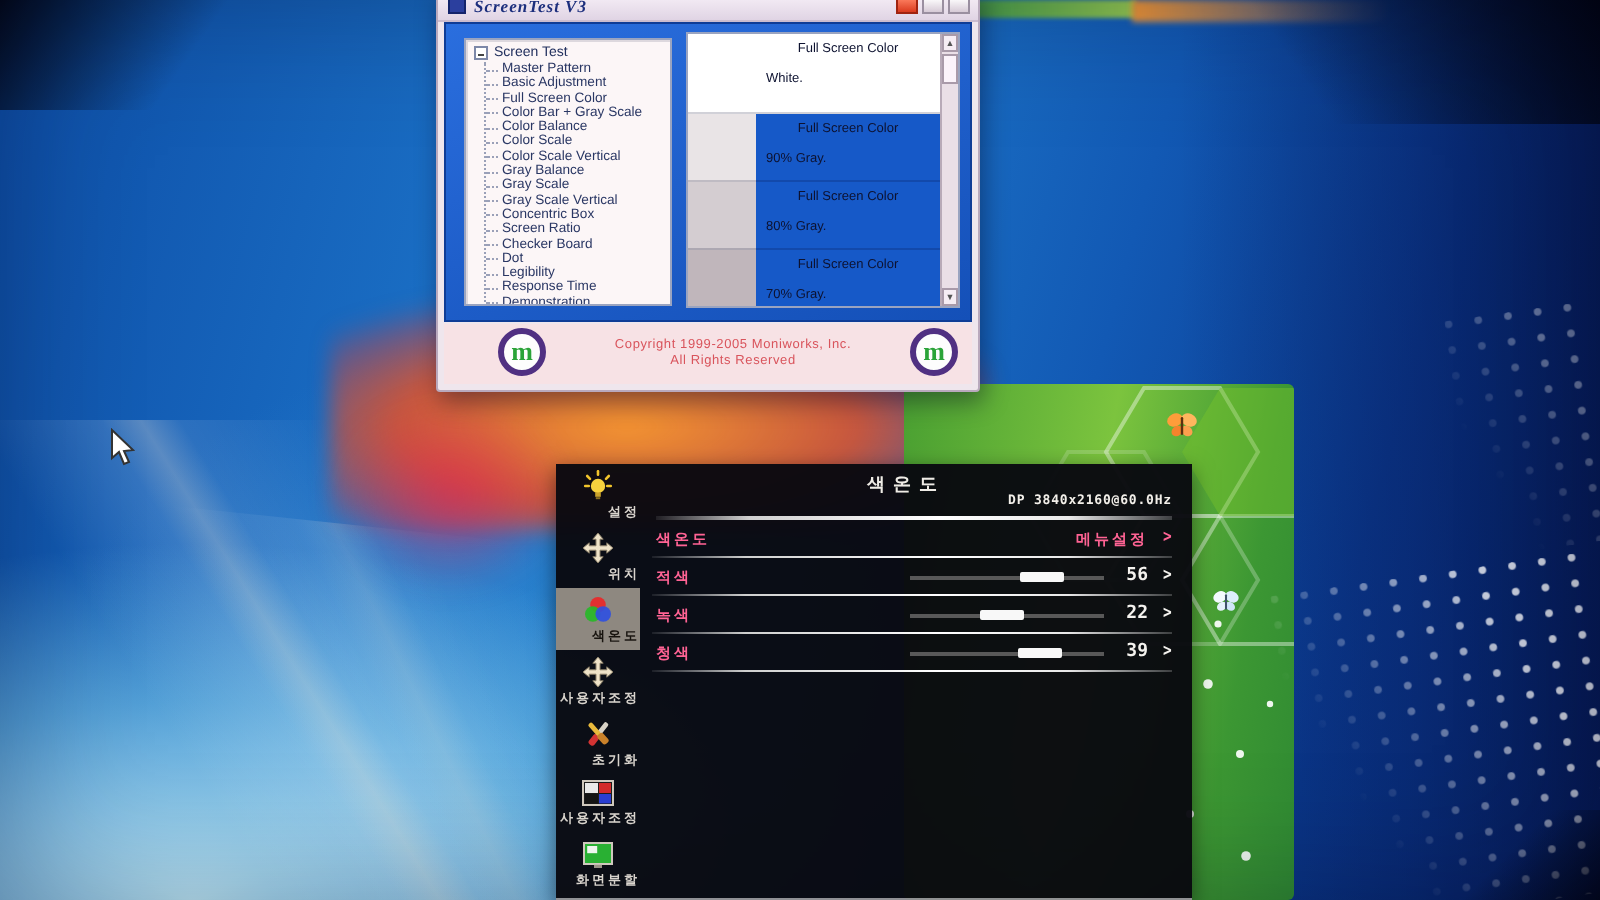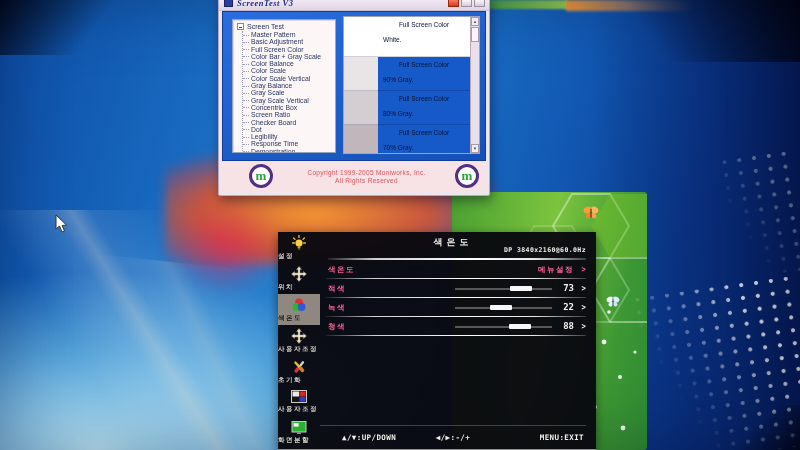--- a/index.html
+++ b/index.html
@@ -75,21 +75,21 @@
   .logo{position:absolute;top:2px;width:24px;height:24px;border-radius:50%;border:3px solid #503082;background:#fdfdfd;
         color:#2aa338;font:bold 13px/18px "Liberation Serif",serif;text-align:center;}
   .logo.l{left:27px;} .logo.r{right:7px;}
   .copyright{position:absolute;left:70px;right:45px;top:7px;text-align:center;font:6.5px/8px "Liberation Sans",sans-serif;
         color:#d9545c;letter-spacing:.3px;}
   
   .osd{position:absolute;left:278px;top:232px;width:318px;height:218px;z-index:4;
        background:rgba(9,9,15,.97);border-bottom:1px solid rgba(255,255,255,.55);
        box-shadow:0 3px 10px rgba(0,0,0,.5);}
   .osd-side{position:absolute;left:0;top:0;bottom:0;width:42px;}
-  .side-item{height:31px;text-align:left;padding-top:2px;}
+  .side-item{height:31px;text-align:right;padding-top:2px;}
   .side-item svg{display:block;margin:1px auto 0;}
   .side-item .lbl{font:bold 6.5px "DejaVu Sans",sans-serif;color:#d9d4cd;letter-spacing:1.5px;margin-top:1px;}
   .side-item.selected{background:#8e8880;}
   .side-item.selected .lbl{color:#18140f;}
   .osd-main{position:absolute;left:42px;right:10px;top:0;bottom:0;padding-left:8px;}
   .osd-title{position:absolute;left:0;right:0;top:4px;text-align:center;font:bold 9px "DejaVu Sans",sans-serif;
         color:#efece6;letter-spacing:4px;}
   .osd-signal{position:absolute;right:0;top:14px;font:bold 6.5px "DejaVu Sans Mono",monospace;color:#f2efe9;letter-spacing:.4px;}
   .hsep{position:absolute;left:8px;right:0;top:26px;height:2px;
         background:linear-gradient(90deg, rgba(255,255,255,.08), #cfcfcf 18%, #ffffff 55%, #e8e8e8 80%, rgba(255,255,255,.2));}
@@ -323,47 +323,42 @@
         <div class="osd-row">
           <span class="row-label">색온도</span>
           <span class="row-value pink">메뉴설정</span>
           <span class="row-arrow pink">&gt;</span>
         </div>
         <div class="osd-row">
           <span class="row-label">적색</span>
           <span class="slider">
               <span class="thumb" style="left: calc(73% - 16px);"></span>
             </span>
-          <span class="row-value">73</span>
+          <span class="row-value">56</span>
           <span class="row-arrow">&gt;</span>
         </div>
         <div class="osd-row">
           <span class="row-label">녹색</span>
           <span class="slider">
               <span class="thumb" style="left: calc(53% - 16px);"></span>
             </span>
           <span class="row-value">22</span>
           <span class="row-arrow">&gt;</span>
         </div>
         <div class="osd-row">
           <span class="row-label">청색</span>
           <span class="slider">
               <span class="thumb" style="left: calc(72% - 16px);"></span>
             </span>
-          <span class="row-value">88</span>
+          <span class="row-value">39</span>
           <span class="row-arrow">&gt;</span>
         </div>
       </div>
     </div>
 
-    <div class="osd-footer">
-      <span class="f-txt f-left">▲/▼:UP/DOWN</span>
-      <span class="f-txt f-mid">◀/▶:-/+</span>
-      <span class="f-txt f-right">MENU:EXIT</span>
-    </div>
   </div>
 
   <div class="cursor">
     <svg width="13" height="19" viewBox="0 0 13 19">
       <path d="M1 1 L1 15 L4.5 12 L7 18 L9.5 17 L7 11.5 L11.5 11 Z" fill="#ffffff" stroke="#333" stroke-width="1"></path>
     </svg>
   </div>
 
   <div class="corner tl"></div>
   <div class="corner tr"></div>

